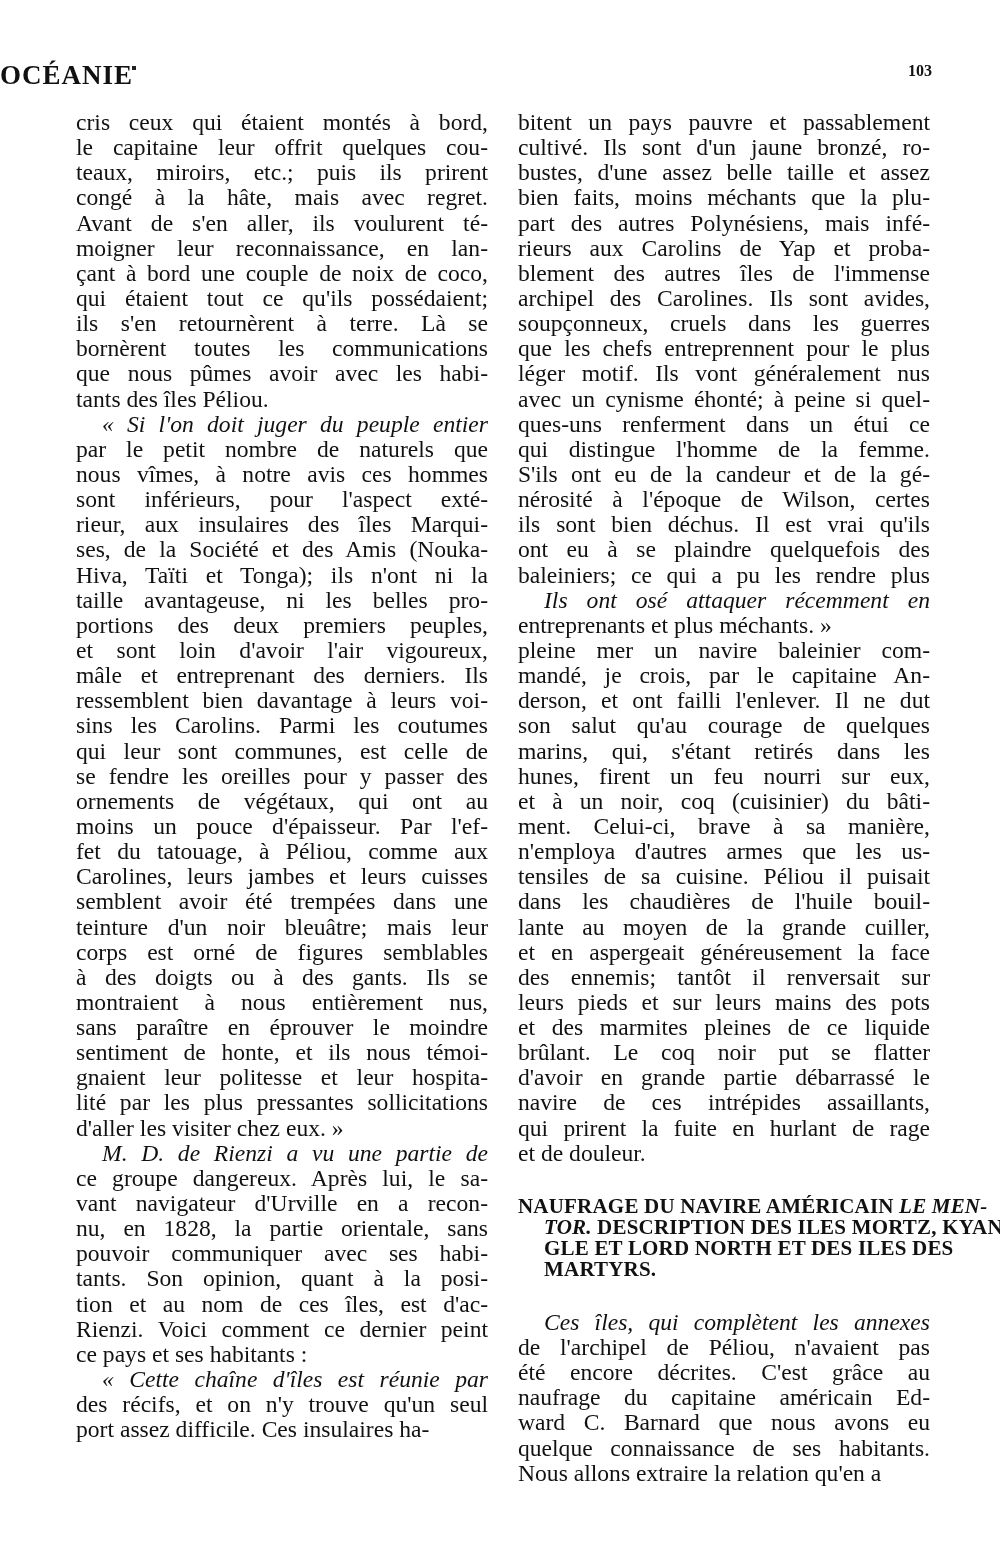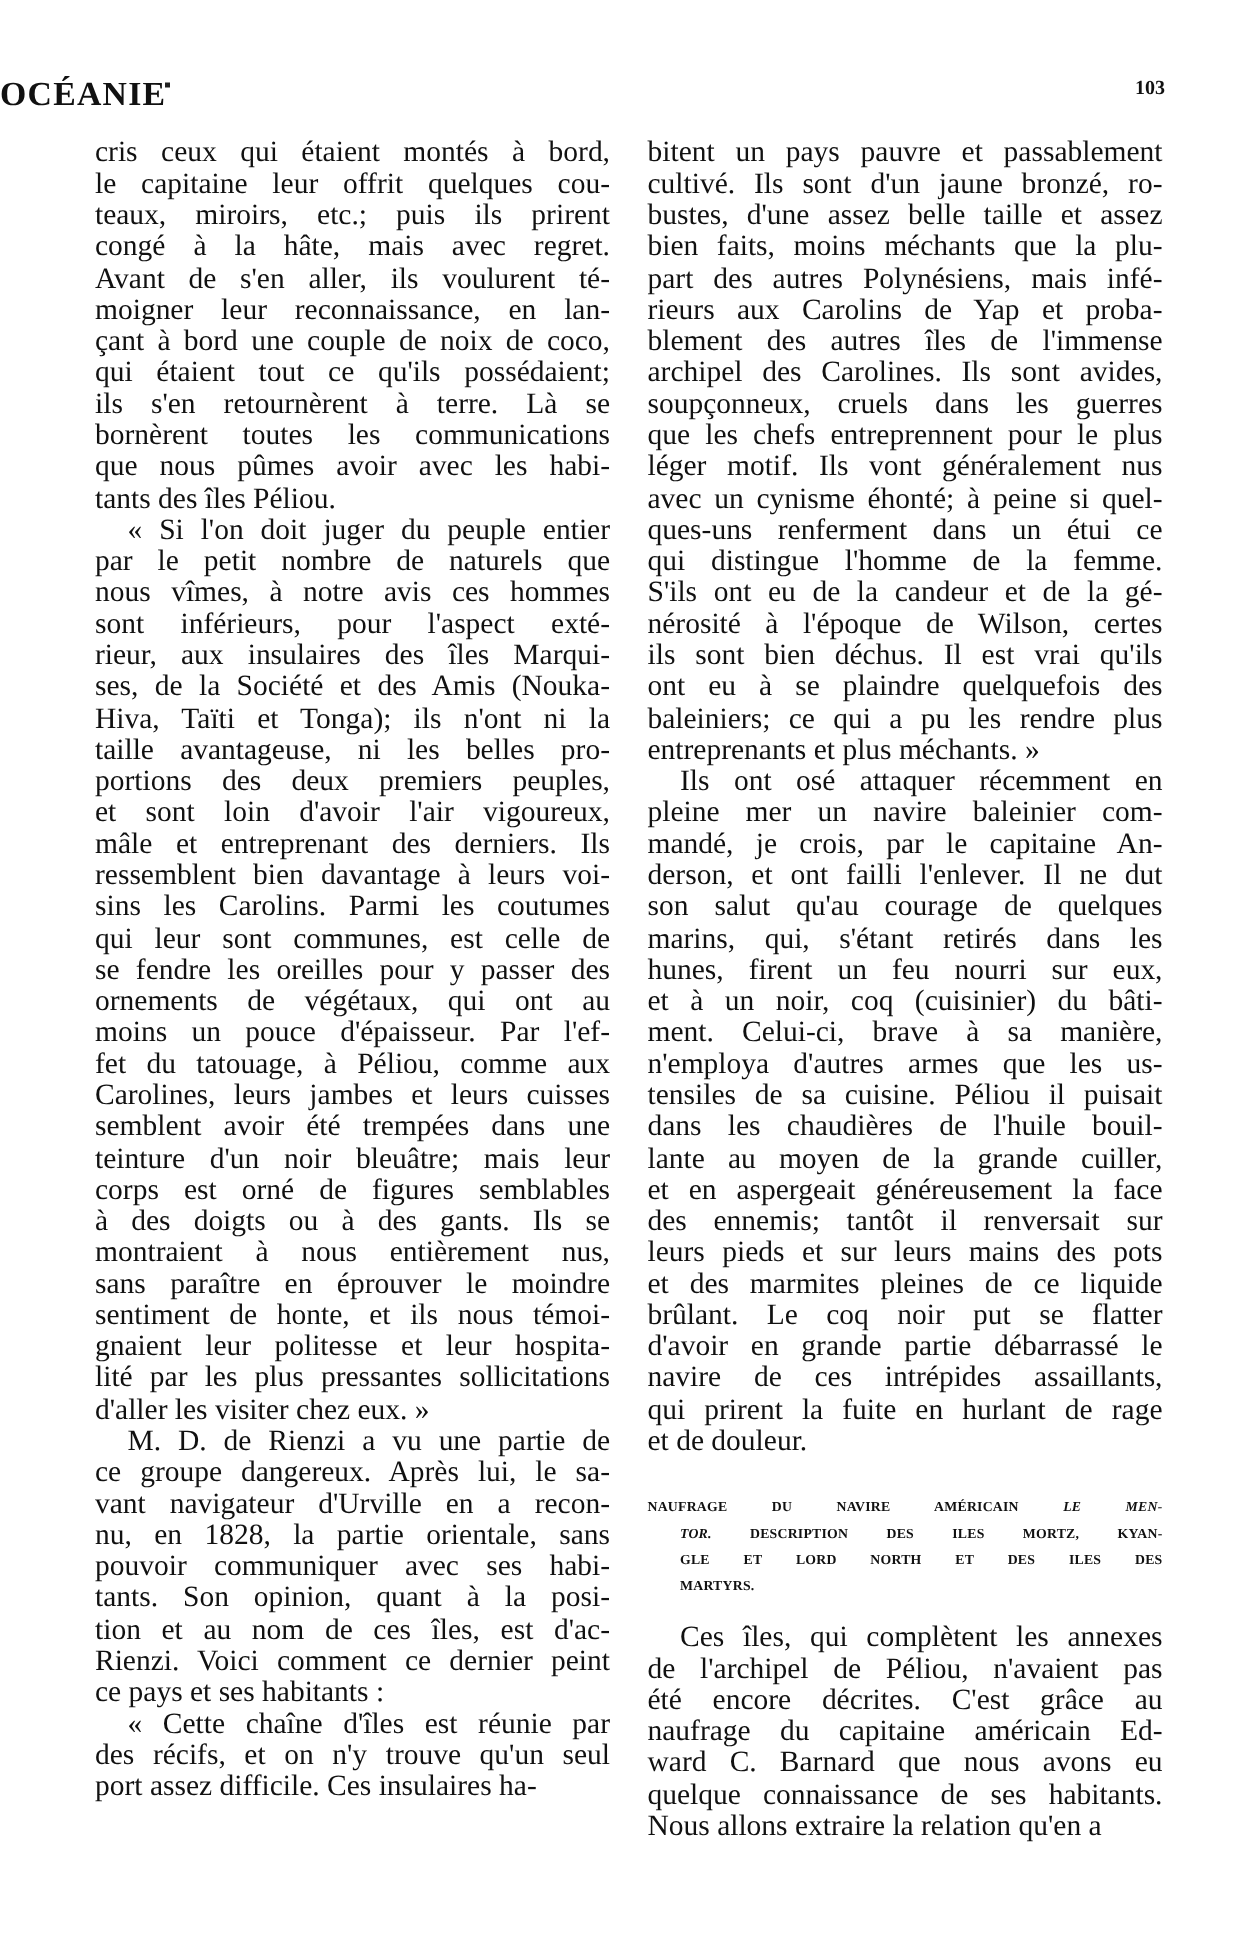--- a/index.html
+++ b/index.html
@@ -28,24 +28,24 @@
       font-family: "Liberation Serif", serif;
       font-size: 23.6px; line-height: 25.15px;
     }
     .col-left { left: 76px; }
     .col-right { left: 518px; }
     .line {
       display: block; white-space: nowrap; text-align: justify; text-align-last: justify;
       height: 25.15px; overflow: visible;
     }
     .line.last { text-align-last: left; }
-    .line.indent { padding-left: 26px; }
+    .line.indent { padding-left: 26px; font-style: italic; }
     .heading {
-      display: block; margin-top: 30px; margin-bottom: 18px;
-      font-size: 11px; line-height: 21px; letter-spacing: 0.2px; font-weight: bold;
+      display: block; margin-top: 30px; margin-bottom: 30px;
+      font-size: 21px; line-height: 21px; letter-spacing: 0.2px; font-weight: bold;
       font-family: "Liberation Serif", serif;
     }
     .heading .hline { display: block; white-space: nowrap; text-align: justify; text-align-last: justify; }
     .heading .hline.sub { padding-left: 26px; }
     .heading .hline.last { text-align-last: left; }
     .heading em { font-style: italic; }
   </style>
 </head>
 <body>
 
@@ -125,22 +125,22 @@
       <span class="line">que les chefs entreprennent pour le plus</span>
       <span class="line">léger motif. Ils vont généralement nus</span>
       <span class="line">avec un cynisme éhonté; à peine si quel-</span>
       <span class="line">ques-uns renferment dans un étui ce</span>
       <span class="line">qui distingue l'homme de la femme.</span>
       <span class="line">S'ils ont eu de la candeur et de la gé-</span>
       <span class="line">nérosité à l'époque de Wilson, certes</span>
       <span class="line">ils sont bien déchus. Il est vrai qu'ils</span>
       <span class="line">ont eu à se plaindre quelquefois des</span>
       <span class="line">baleiniers; ce qui a pu les rendre plus</span>
+      <span class="line indent">Ils ont osé attaquer récemment en</span>
       <span class="line last">entreprenants et plus méchants. »</span>
-      <span class="line indent">Ils ont osé attaquer récemment en</span>
       <span class="line">pleine mer un navire baleinier com-</span>
       <span class="line">mandé, je crois, par le capitaine An-</span>
       <span class="line">derson, et ont failli l'enlever. Il ne dut</span>
       <span class="line">son salut qu'au courage de quelques</span>
       <span class="line">marins, qui, s'étant retirés dans les</span>
       <span class="line">hunes, firent un feu nourri sur eux,</span>
       <span class="line">et à un noir, coq (cuisinier) du bâti-</span>
       <span class="line">ment. Celui-ci, brave à sa manière,</span>
       <span class="line">n'employa d'autres armes que les us-</span>
       <span class="line">tensiles de sa cuisine. Péliou il puisait</span>

